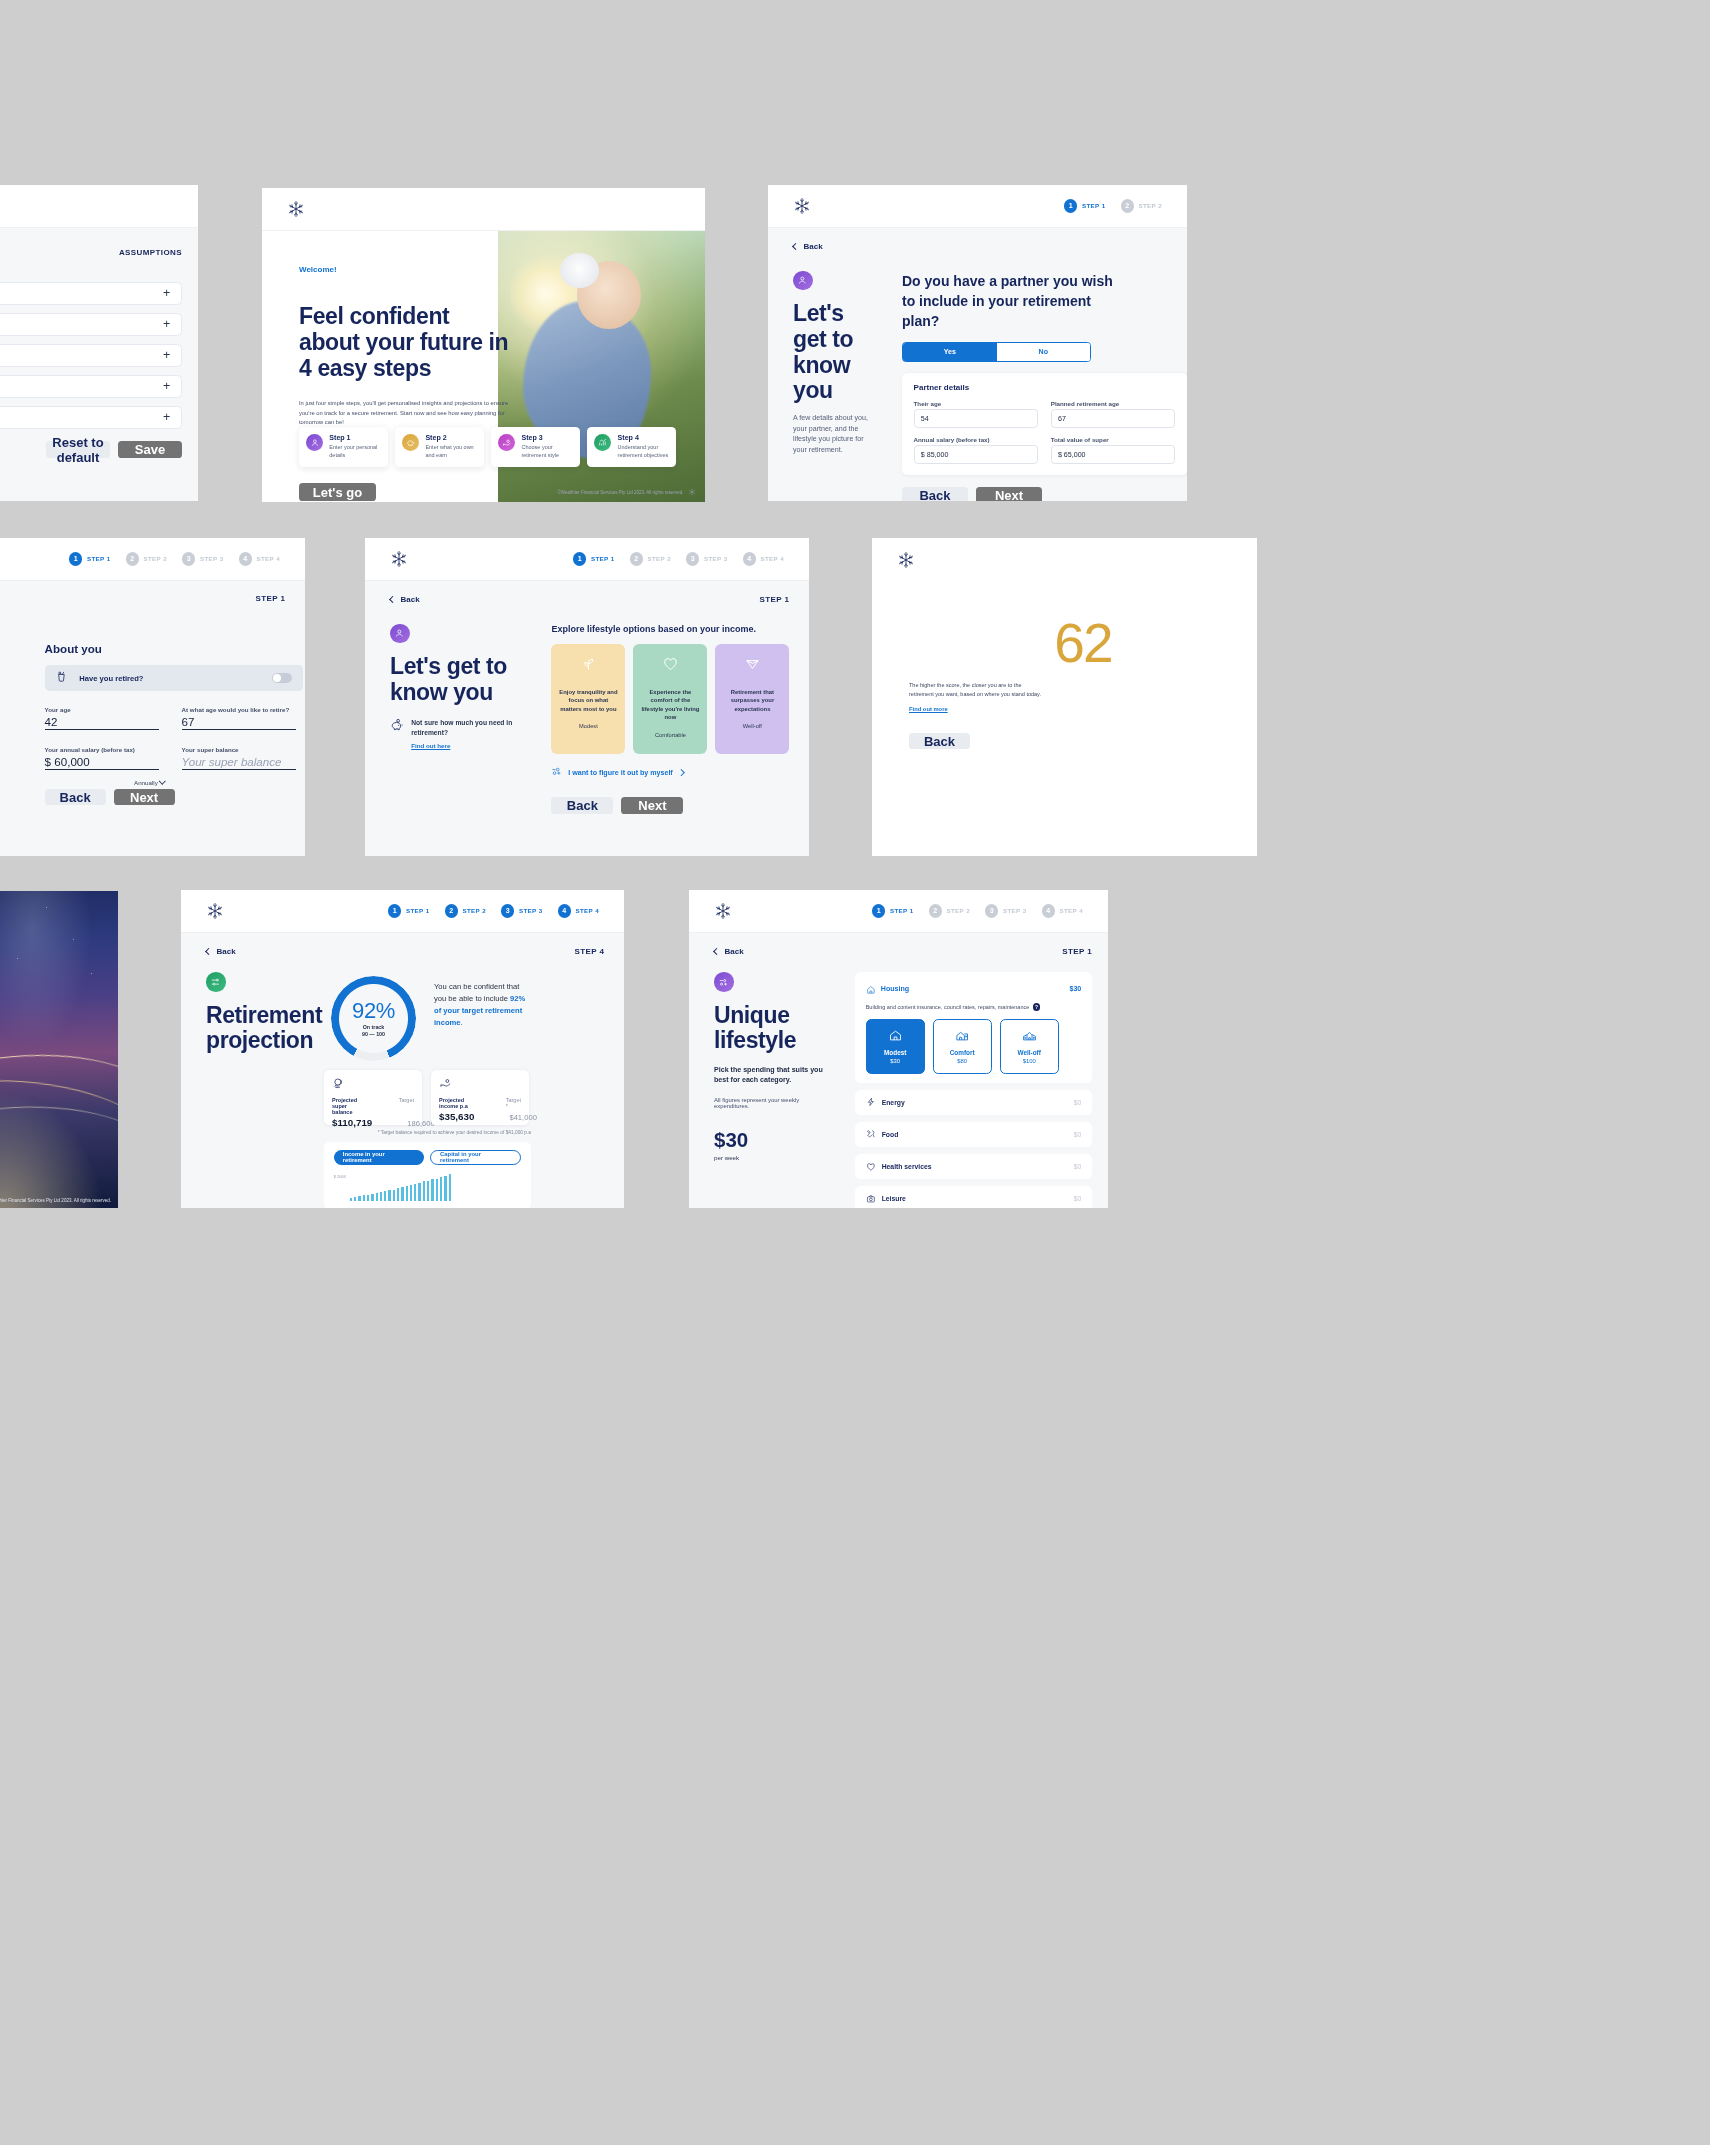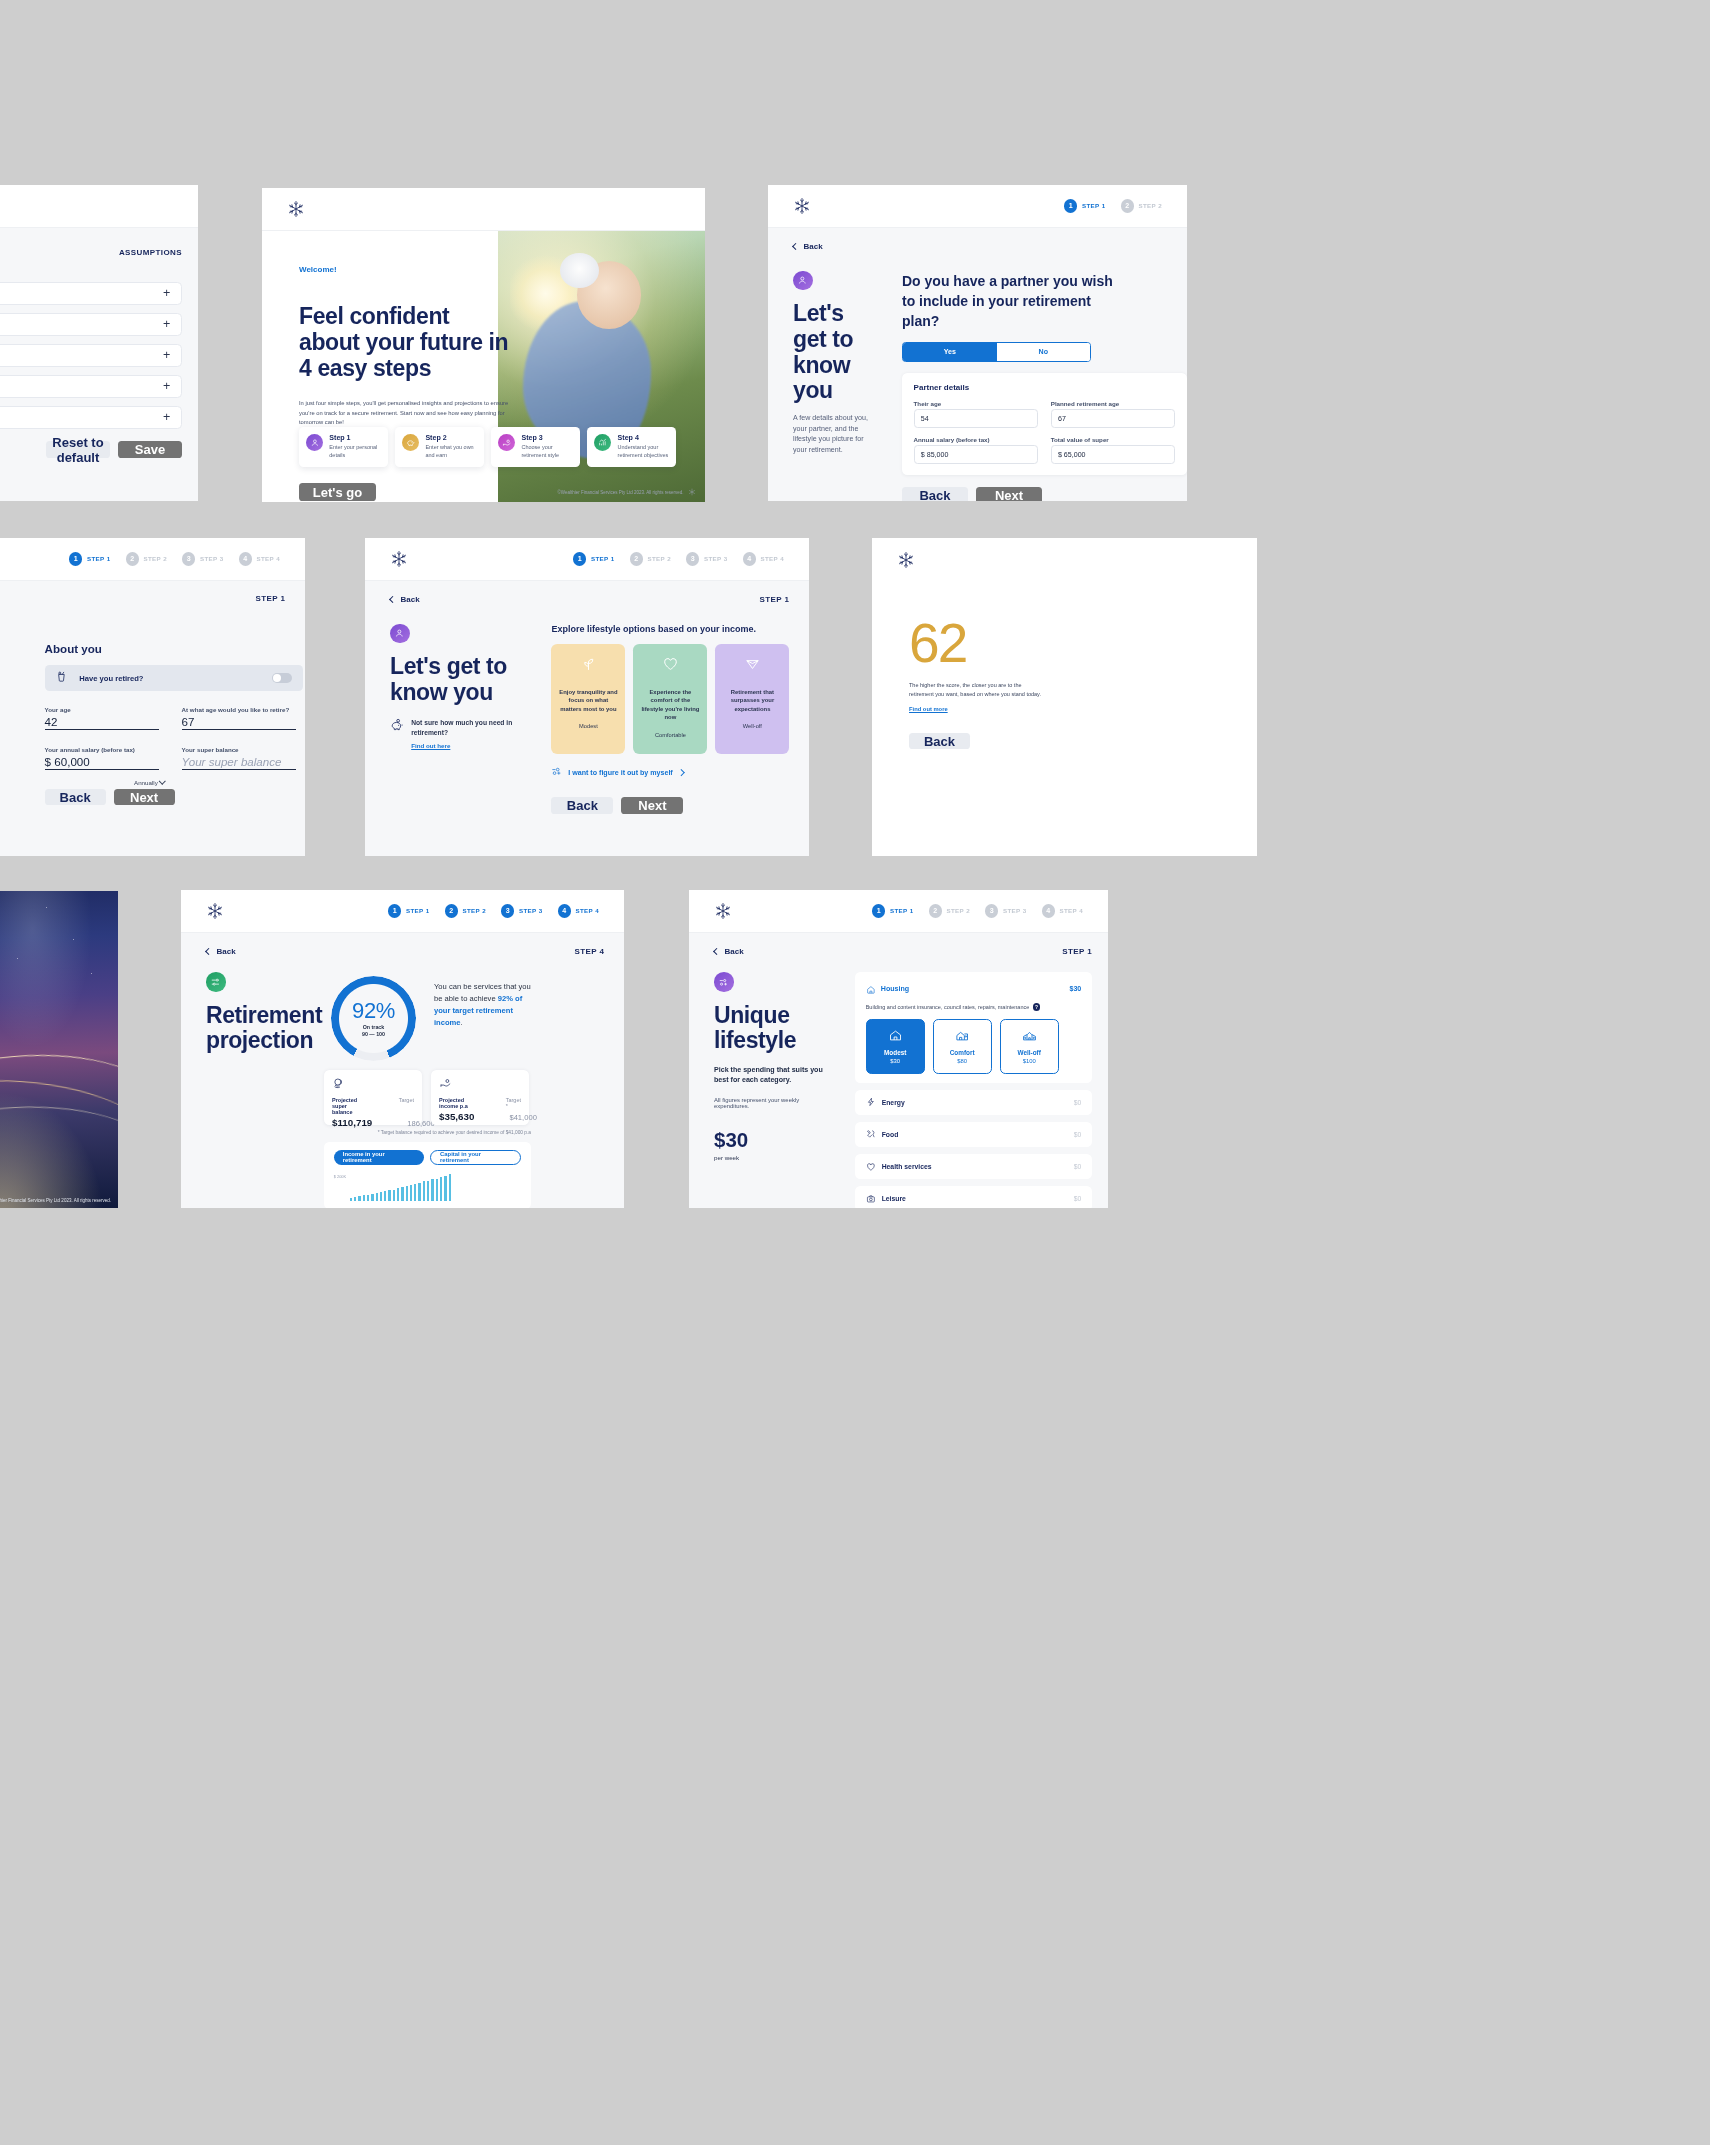--- a/index.html
+++ b/index.html
@@ -167,21 +167,21 @@
   .lif-card .lc-text { font-size: 5.9px; line-height: 1.45; text-align:center; color:#2b3550; font-weight:600; margin-top: 12.5px; }
   .lif-card .lc-tier { font-size: 5.7px; color:#2b3550; margin-top: 9.8px; }
   .lc-amber { background:#f7dfae; }
   .lc-mint  { background:#a9d9c2; }
   .lc-lilac { background:#cfc0f0; }
   .self-link { display:flex; align-items:center; gap:6.2px; font-size:7.1px; color:#1272d2; font-weight:600; }
 
   
   #card-score { left: 872px; top: 538px; width: 385px; height: 318px; }
   .score-h { font-size: 17px; line-height: 1.22; font-weight: 700; color:#1272d2; }
-  .score-num { font-size: 55px; font-weight: 400; color:#d9a63c; line-height: .95; letter-spacing: -1.8px; }
+  .score-num { font-size: 55px; font-weight: 400; color:#d9a63c; line-height: .95; letter-spacing: -1.8px; text-align: center; }
   .link-u { font-size: 5.8px; color:#1272d2; text-decoration: underline; font-weight: 600; }
 
   
   #card-night { left: -107px; top: 891px; width: 225px; height: 317px; }
   .night {
     width:100%; height:100%;
     background:
       radial-gradient(ellipse at 62% 12%, rgba(255,255,255,.18), rgba(255,255,255,0) 30%),
       linear-gradient(178deg,#1f2b63 0%,#2c3a7e 16%,#4a3f86 34%,#7a4a7e 52%,#3c3a6a 70%,#101a3c 100%);
     position: relative; overflow: hidden;
@@ -752,21 +752,21 @@
               <div class="pct">92%</div>
               <div class="cap">
                 <div>On track</div>
                 <div>90 — 100</div>
               </div>
             </div>
           </div>
         </div>
 
         <div style="width:98px; padding-top:9px;">
-          <div class="proj-note"><span>You can be services that you be able to achieve </span><b>92% of your target retirement income</b><span>.</span></div>
+          <div class="proj-note"><span>You can be confident that you be able to include </span><b>92% of your target retirement income</b><span>.</span></div>
         </div>
       </div>
 
       <div style="margin-left:118px; margin-top:9px; width:207px;">
         <div style="display:flex; gap:9px;">
           <div class="metric">
             <span>
               <svg width="13.4" height="13.4" viewBox="0 0 24 24" fill="none" stroke="#16255c" stroke-width="1.3">
                   <circle cx="10.5" cy="9" r="5.4"></circle>
                   <path d="M14.6 4.5a5.4 5.4 0 0 1 0 9"></path>

